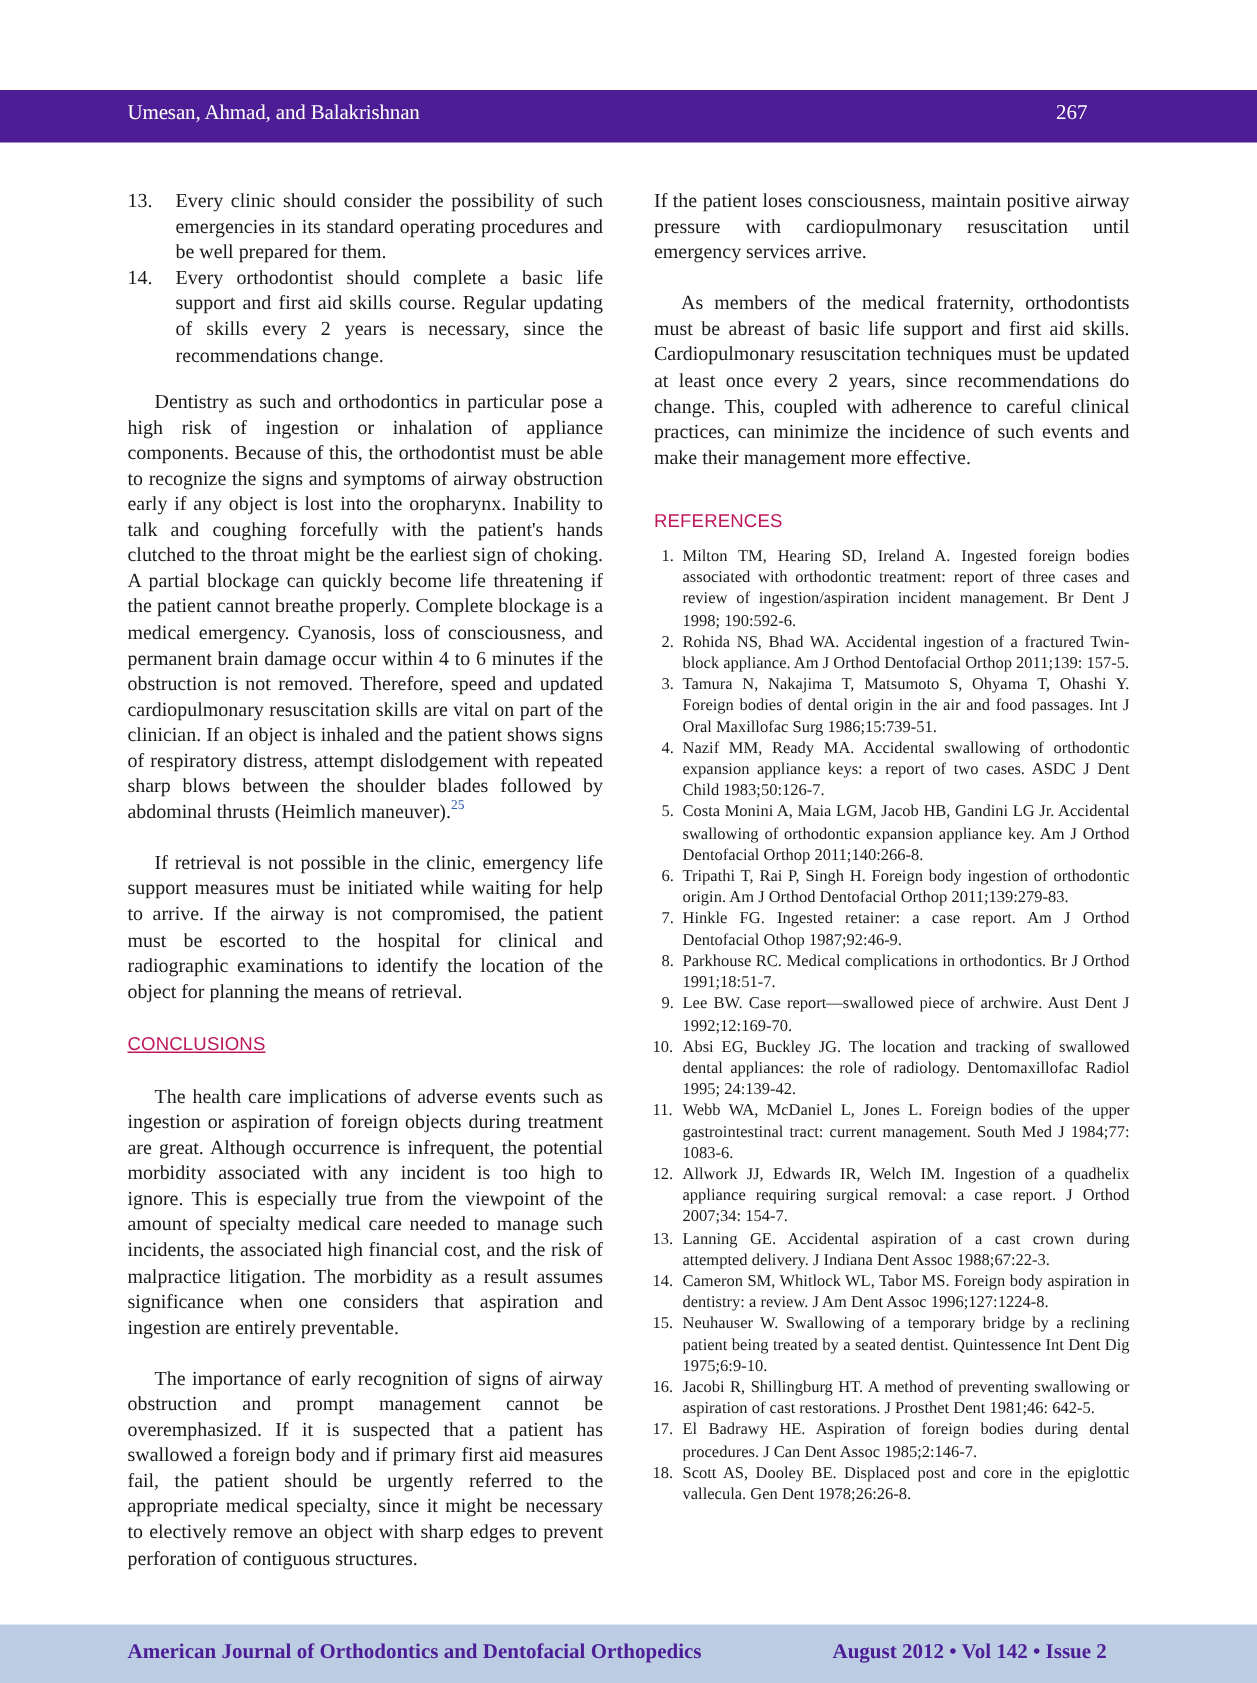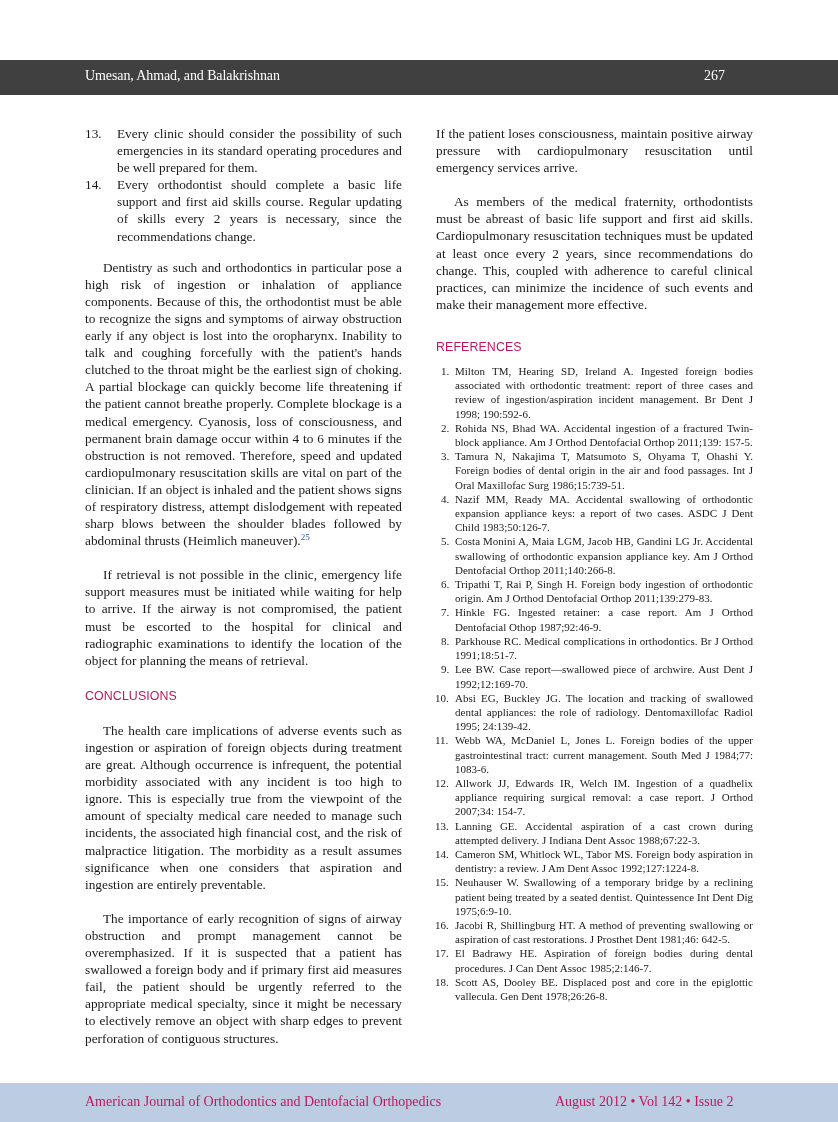--- a/index.html
+++ b/index.html
@@ -3,21 +3,21 @@
 <meta charset="utf-8">
 <style>
   html, body { margin: 0; padding: 0; background: #ffffff; }
   body {
     width: 838px; height: 1122px; position: relative; overflow: hidden;
     font-family: "Liberation Serif", "DejaVu Serif", serif;
     color: #1a1a1a;
   }
   .header-bar {
     position: absolute; left: 0; top: 60px; width: 838px; height: 35px;
-    background: #404040; color: #ffffff;
+    background: #4c1d95; color: #ffffff;
   }
   .header-bar .authors {
     position: absolute; left: 85px; top: 8px; font-size: 14px; letter-spacing: -0.1px;
   }
   .header-bar .page-num {
     position: absolute; left: 704px; top: 8px; font-size: 14px; text-align: center;
   }
   .column {
     position: absolute; top: 125px; width: 317px;
     font-size: 13.3px; line-height: 17.1px;
@@ -36,21 +36,21 @@
     margin: 0; font-weight: normal;
   }
   sup { color: #2a5ca8; font-size: 9px; line-height: 0; }
   .refs { margin: 0; padding: 0; list-style: none; font-size: 11px; line-height: 14.2px; }
   .refs li { position: relative; padding-left: 19px; }
   .refs li.two { padding-left: 19px; }
   .refs li .num { position: absolute; left: 5px; top: 0; }
   .refs li.two .num { left: -1px; }
   .footer-bar {
     position: absolute; left: 0; top: 1083px; width: 838px; height: 39px;
-    background: #bccde3; color: #be185d;
+    background: #bccde3; color: #4c1d95; font-weight: bold;
   }
   .footer-bar .journal { position: absolute; left: 85px; top: 11px; font-size: 14px; }
   .footer-bar .issue { position: absolute; left: 555px; top: 11px; font-size: 14px; }
 </style>
 </head>
 <body>
 
 <div class="header-bar">
   <span class="authors">Umesan, Ahmad, and Balakrishnan</span>
   <span class="page-num">267</span>
@@ -62,21 +62,21 @@
       <span class="num">13.</span>
       <span>Every clinic should consider the possibility of such emergencies in its standard operating procedures and be well prepared for them.</span>
     </li>
     <li>
       <span class="num">14.</span>
       <span>Every orthodontist should complete a basic life support and first aid skills course. Regular updating of skills every 2 years is necessary, since the recommendations change.</span>
     </li>
   </ol>
   <p class="indent" style="margin-top:14px;"><span>Dentistry as such and orthodontics in particular pose a high risk of ingestion or inhalation of appliance components. Because of this, the orthodontist must be able to recognize the signs and symptoms of airway obstruction early if any object is lost into the oropharynx. Inability to talk and coughing forcefully with the patient's hands clutched to the throat might be the earliest sign of choking. A partial blockage can quickly become life threatening if the patient cannot breathe properly. Complete blockage is a medical emergency. Cyanosis, loss of consciousness, and permanent brain damage occur within 4 to 6 minutes if the obstruction is not removed. Therefore, speed and updated cardiopulmonary resuscitation skills are vital on part of the clinician. If an object is inhaled and the patient shows signs of respiratory distress, attempt dislodgement with repeated sharp blows between the shoulder blades followed by abdominal thrusts (Heimlich maneuver).</span><sup>25</sup></p>
   <p class="indent">If retrieval is not possible in the clinic, emergency life support measures must be initiated while waiting for help to arrive. If the airway is not compromised, the patient must be escorted to the hospital for clinical and radiographic examinations to identify the location of the object for planning the means of retrieval.</p>
-  <h2 class="heading" style="margin-top:19px; margin-bottom:6px;">CONCLUSIONS</h2>
+  <h2 class="heading" style="margin-top:19px; margin-bottom:6px;text-decoration:underline;">CONCLUSIONS</h2>
   <p class="indent">The health care implications of adverse events such as ingestion or aspiration of foreign objects during treatment are great. Although occurrence is infrequent, the potential morbidity associated with any incident is too high to ignore. This is especially true from the viewpoint of the amount of specialty medical care needed to manage such incidents, the associated high financial cost, and the risk of malpractice litigation. The morbidity as a result assumes significance when one considers that aspiration and ingestion are entirely preventable.</p>
   <p class="indent">The importance of early recognition of signs of airway obstruction and prompt management cannot be overemphasized. If it is suspected that a patient has swallowed a foreign body and if primary first aid measures fail, the patient should be urgently referred to the appropriate medical specialty, since it might be necessary to electively remove an object with sharp edges to prevent perforation of contiguous structures.</p>
 </div>
 
 <div class="column col-right">
   <p>If the patient loses consciousness, maintain positive airway pressure with cardiopulmonary resuscitation until emergency services arrive.</p>
   <p class="indent">As members of the medical fraternity, orthodontists must be abreast of basic life support and first aid skills. Cardiopulmonary resuscitation techniques must be updated at least once every 2 years, since recommendations do change. This, coupled with adherence to careful clinical practices, can minimize the incidence of such events and make their management more effective.</p>
   <h2 class="heading" style="margin-top:26px; margin-bottom:8px;">REFERENCES</h2>
   <ol class="refs">
     <li><span class="num">1.</span><span>Milton TM, Hearing SD, Ireland A. Ingested foreign bodies associated with orthodontic treatment: report of three cases and review of ingestion/aspiration incident management. Br Dent J 1998; 190:592-6.</span></li>
@@ -85,21 +85,21 @@
     <li><span class="num">4.</span><span>Nazif MM, Ready MA. Accidental swallowing of orthodontic expansion appliance keys: a report of two cases. ASDC J Dent Child 1983;50:126-7.</span></li>
     <li><span class="num">5.</span><span>Costa Monini A, Maia LGM, Jacob HB, Gandini LG Jr. Accidental swallowing of orthodontic expansion appliance key. Am J Orthod Dentofacial Orthop 2011;140:266-8.</span></li>
     <li><span class="num">6.</span><span>Tripathi T, Rai P, Singh H. Foreign body ingestion of orthodontic origin. Am J Orthod Dentofacial Orthop 2011;139:279-83.</span></li>
     <li><span class="num">7.</span><span>Hinkle FG. Ingested retainer: a case report. Am J Orthod Dentofacial Othop 1987;92:46-9.</span></li>
     <li><span class="num">8.</span><span>Parkhouse RC. Medical complications in orthodontics. Br J Orthod 1991;18:51-7.</span></li>
     <li><span class="num">9.</span><span>Lee BW. Case report—swallowed piece of archwire. Aust Dent J 1992;12:169-70.</span></li>
     <li class="two"><span class="num">10.</span><span>Absi EG, Buckley JG. The location and tracking of swallowed dental appliances: the role of radiology. Dentomaxillofac Radiol 1995; 24:139-42.</span></li>
     <li class="two"><span class="num">11.</span><span>Webb WA, McDaniel L, Jones L. Foreign bodies of the upper gastrointestinal tract: current management. South Med J 1984;77: 1083-6.</span></li>
     <li class="two"><span class="num">12.</span><span>Allwork JJ, Edwards IR, Welch IM. Ingestion of a quadhelix appliance requiring surgical removal: a case report. J Orthod 2007;34: 154-7.</span></li>
     <li class="two"><span class="num">13.</span><span>Lanning GE. Accidental aspiration of a cast crown during attempted delivery. J Indiana Dent Assoc 1988;67:22-3.</span></li>
-    <li class="two"><span class="num">14.</span><span>Cameron SM, Whitlock WL, Tabor MS. Foreign body aspiration in dentistry: a review. J Am Dent Assoc 1992;127:1224-8.</span></li>
+    <li class="two"><span class="num">14.</span><span>Cameron SM, Whitlock WL, Tabor MS. Foreign body aspiration in dentistry: a review. J Am Dent Assoc 1996;127:1224-8.</span></li>
     <li class="two"><span class="num">15.</span><span>Neuhauser W. Swallowing of a temporary bridge by a reclining patient being treated by a seated dentist. Quintessence Int Dent Dig 1975;6:9-10.</span></li>
     <li class="two"><span class="num">16.</span><span>Jacobi R, Shillingburg HT. A method of preventing swallowing or aspiration of cast restorations. J Prosthet Dent 1981;46: 642-5.</span></li>
     <li class="two"><span class="num">17.</span><span>El Badrawy HE. Aspiration of foreign bodies during dental procedures. J Can Dent Assoc 1985;2:146-7.</span></li>
     <li class="two"><span class="num">18.</span><span>Scott AS, Dooley BE. Displaced post and core in the epiglottic vallecula. Gen Dent 1978;26:26-8.</span></li>
   </ol>
 </div>
 
 <div class="footer-bar">
   <span class="journal">American Journal of Orthodontics and Dentofacial Orthopedics</span>
   <span class="issue">August 2012 • Vol 142 • Issue 2</span>

